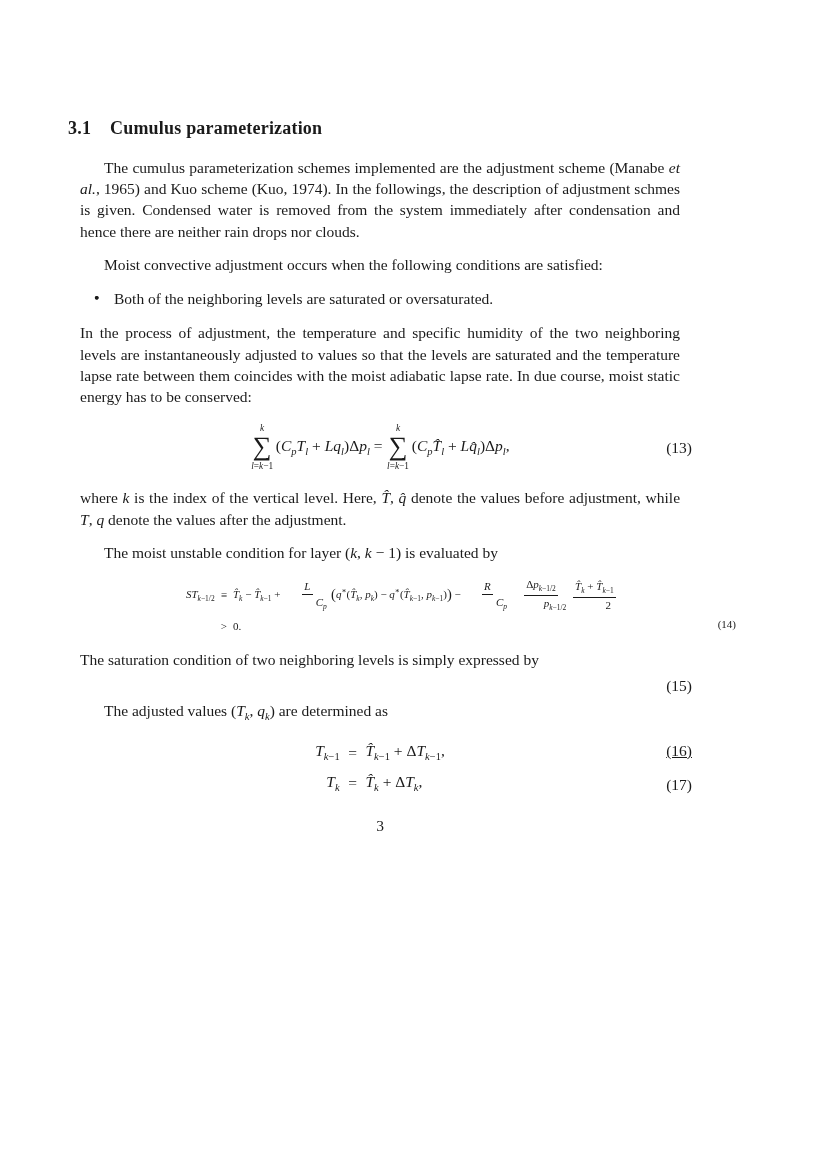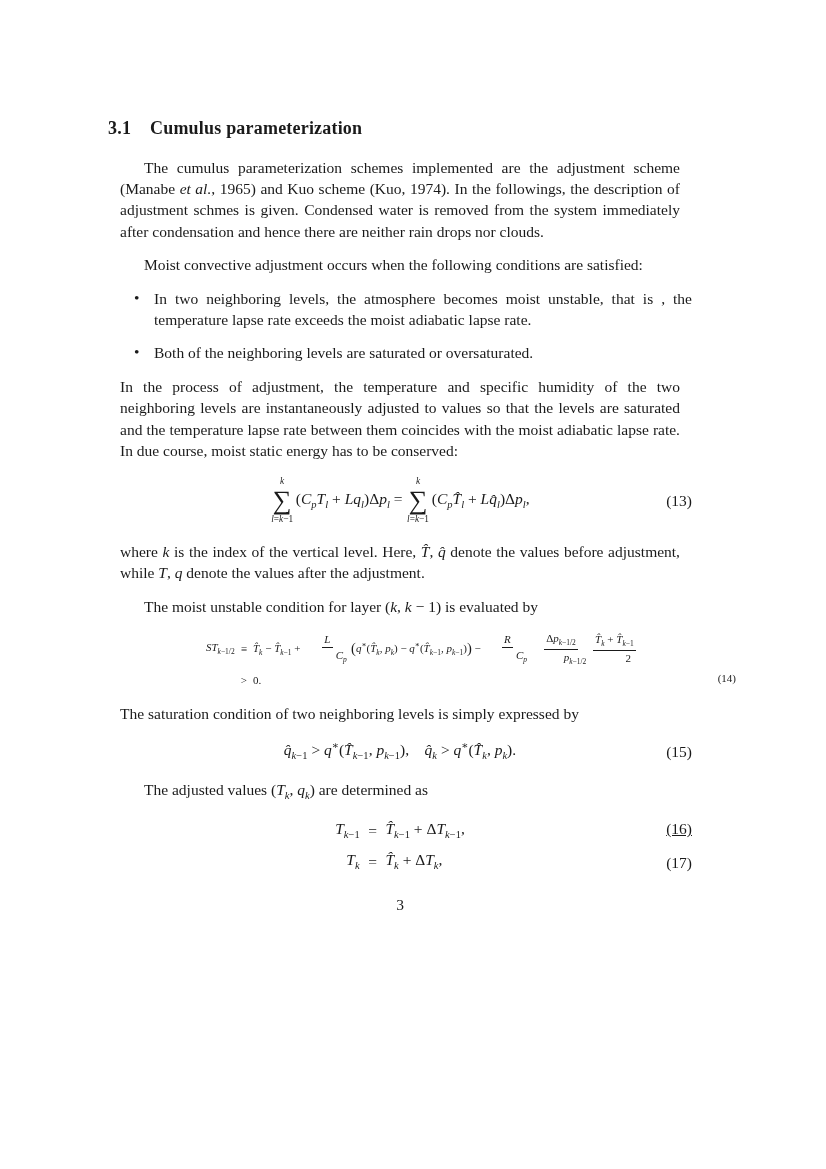--- a/index.html
+++ b/index.html
@@ -3,21 +3,21 @@
 <meta charset="utf-8">
 <style>
   html,body{margin:0;padding:0;background:#ffffff;}
   .page{
     position:relative;
     width:826px;height:1169px;
     background:#ffffff;color:#1a1a1a;
     font-family:"Liberation Serif","DejaVu Serif",serif;
     font-size:15.5px;line-height:1.375;
     box-sizing:border-box;
-    padding:118px 134px 0 108px;
+    padding:118px 134px 0 68px;
     overflow:hidden;
   }
   h2.sec{
     font-size:18px;font-weight:bold;
     margin:0 0 17px 0;line-height:1.2;
     letter-spacing:0.2px;
   }
   h2.sec .secnum{margin-right:1.05em;}
   p{margin:12px;text-align:justify;}
   p.indent{text-indent:24px;}
@@ -83,21 +83,21 @@
 <div class="page">
 
   <h2 class="sec">
     <span class="secnum">3.1</span><span>Cumulus parameterization</span>
   </h2>
 
   <p class="indent">The cumulus parameterization schemes implemented are the adjustment scheme (Manabe <i>et al.</i>, 1965) and Kuo scheme (Kuo, 1974). In the followings, the description of adjustment schmes is given. Condensed water is removed from the system immediately after condensation and hence there are neither rain drops nor clouds.</p>
   <p class="indent">Moist convective adjustment occurs when the following conditions are satisfied:</p>
 
   <ul class="bullets">
-    <li><span class="marker">•</span><span>In two neighboring levels, the atmosphere becomes moist unstable, that is , the temperature lapse rate exceeds the moist adiabatic lapse rate.</span></li>
+    <li><span class="marker">•</span></li>
     <li><span class="marker">•</span><span>Both of the neighboring levels are saturated or oversaturated.</span></li>
   </ul>
 
   <p>In the process of adjustment, the temperature and specific humidity of the two neighboring levels are instantaneously adjusted to values so that the levels are saturated and the temperature lapse rate between them coincides with the moist adiabatic lapse rate. In due course, moist static energy has to be conserved:</p>
 
   <div class="display">
     <span class="eq-body"><span class="sum">
           <span class="sl"><i>k</i></span>
           <span class="sg">∑</span>
           <span class="sl"><i>l</i>=<i>k</i>−1</span>
@@ -132,21 +132,20 @@
       <span class="cl"></span>
       <span class="cm">&gt;</span>
       <span class="cb">0.</span>
     </div>
     <span class="eq-num">(14)</span>
   </div>
 
   <p>The saturation condition of two neighboring levels is simply expressed by</p>
 
   <div class="display">
-    <span class="eq-body"><i>q̂</i><sub><i>k</i>−1</sub> &gt; <i>q</i><sup>∗</sup>(<i>T̂</i><sub><i>k</i>−1</sub>, <i>p</i><sub><i>k</i>−1</sub>),  <i>q̂</i><sub><i>k</i></sub> &gt; <i>q</i><sup>∗</sup>(<i>T̂</i><sub><i>k</i></sub>, <i>p</i><sub><i>k</i></sub>).</span>
     <span class="eq-num">(15)</span>
   </div>
 
   <p class="indent">The adjusted values (<i>T</i><sub><i>k</i></sub>, <i>q</i><sub><i>k</i></sub>) are determined as</p>
 
   <div class="display eq1617">
     <div class="eqalign">
       <span class="cl"><i>T</i><sub><i>k</i>−1</sub></span>
       <span class="cm">=</span>
       <span class="cb"><i>T̂</i><sub><i>k</i>−1</sub> + Δ<i>T</i><sub><i>k</i>−1</sub>,</span>

